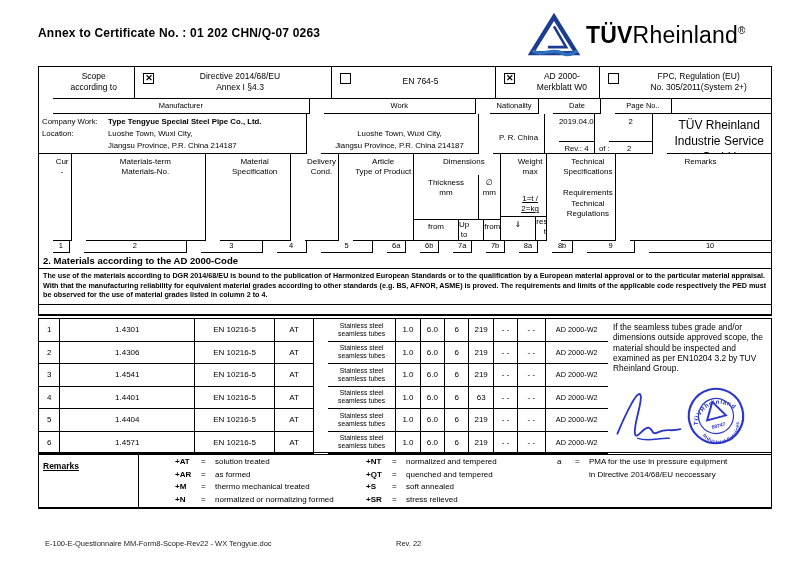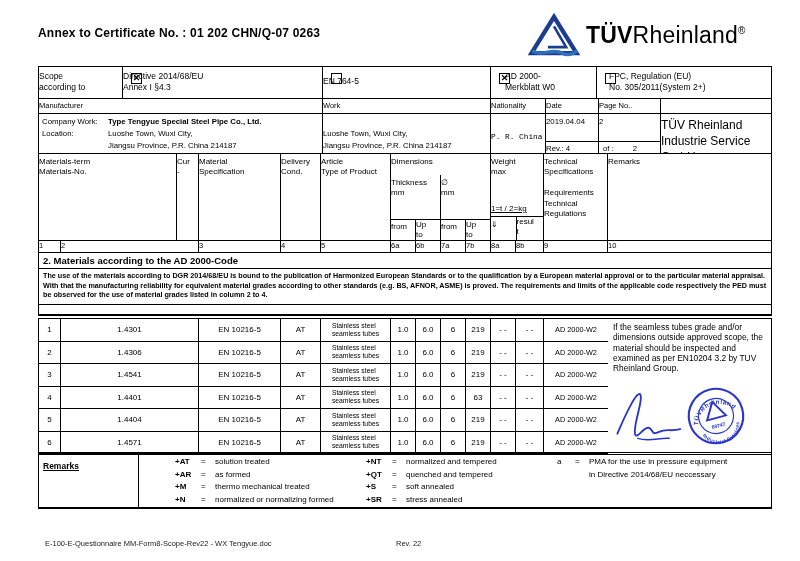--- a/index.html
+++ b/index.html
@@ -8,21 +8,21 @@
   .logo{position:absolute;left:528px;top:12px;display:flex;align-items:center;}
   .logo-text{font-size:23px;letter-spacing:.2px;margin-left:6px;}
   .logo-tuv{font-weight:bold;}
   .logo-reg{font-size:10px;vertical-align:9px;}
 
   .blk{position:absolute;left:38px;width:732px;border:1px solid #000;box-sizing:content-box;}
   .r{display:flex;}
   .c{box-sizing:border-box;border-right:1px solid #000;border-bottom:1px solid #000;overflow:hidden;position:relative;}
   .c:last-child{border-right:none;}
   .pre{white-space:pre-line;}
-  .ctr{}
+  .ctr{text-align:center;margin-left:14px;}
   .flexc{display:flex;align-items:center;justify-content:center;}
 
   
   .w84{width:84px}.w200{width:200px}.w168{width:168px}.w106{width:106px}.w174{width:174px}
   .w284{width:284px}.w55{width:55px}.w53{width:53px}.w62{width:62px}.w110{width:110px}
   .w22{width:22px}.w138{width:138px}.w82{width:82px}.w40{width:40px}.w70{width:70px}
   .w25{width:25px}.w28{width:28px}.w64{width:64px}.w163{width:163px}.w50{width:50px}.w569{width:569px}
   
   .h32{height:32px}.h15{height:15px}.h40{height:40px}.h87{height:87px}.h12{height:12px}
   .h16{height:16px}.h36{height:36px}.h10{height:10px}.h225{height:22.5px}
@@ -106,42 +106,42 @@
         </div>
         <div style="display:flex;line-height:12px;">
           <span style="width:66px;"></span>
           <span>Jiangsu Province, P.R. China 214187</span>
         </div>
       </div>
       <div class="c w168 h40 ctr" style="font-size:7.8px;padding-top:14px;line-height:12px;">
         <div>Luoshe Town, Wuxi City,</div>
         <div>Jiangsu Province, P.R. China 214187</div>
       </div>
-      <div class="c w55 h40 ctr" style="font-size:7.8px;padding-top:19px;font-family:Liberation Mono, monospace;">P. R. China</div>
+      <div class="c w55 h40 ctr" style="font-size:7.8px;padding-top:19px;">P. R. China</div>
       <div class="c w53 h40" style="font-size:7.8px;">
         <div class="sub-divide ctr" style="height:24px;padding-top:3px;">2019.04.04</div>
         <div class="ctr" style="padding-top:2px;">Rev.: 4</div>
       </div>
       <div class="c w62 h40" style="font-size:7.8px;">
         <div class="sub-divide ctr" style="height:24px;padding-top:3px;">2</div>
         <div style="display:flex;padding:2px 4px 0;">
           <span>of :</span>
           <span style="flex:1;text-align:center;">2</span>
         </div>
       </div>
       <div class="c w110 h40 ctr pre" style="font-size:12px;padding-top:3px;line-height:16px;">TÜV Rheinland
 Industrie Service
 GmbH</div>
     </div>
 
     <div class="r h87 mh">
+      <div class="c w22 h87 ctr hd pre">Cur
+-</div>
       <div class="c w138 h87 ctr hd pre">Materials-term
 Materials-No.</div>
-      <div class="c w22 h87 ctr hd pre">Cur
--</div>
       <div class="c w82 h87 ctr hd pre">Material
 Specification</div>
       <div class="c w40 h87 ctr hd pre">Delivery
 Cond.</div>
       <div class="c w70 h87 ctr hd pre">Article
 Type of Product</div>
       <div class="c h87" style="width:100px;">
         <div class="ctr hd" style="height:18px;">Dimensions</div>
         <div style="display:flex;height:44px;">
           <div class="w50 ctr hd pre">Thickness
@@ -379,21 +379,21 @@
               <span>quenched and tempered</span>
             </div>
           <div class="abbr-row">
               <span class="abbr-a">+S</span>
               <span class="abbr-eq">=</span>
               <span>soft annealed</span>
             </div>
           <div class="abbr-row">
               <span class="abbr-a">+SR</span>
               <span class="abbr-eq">=</span>
-              <span>stress annealed</span>
+              <span>stress relieved</span>
             </div>
         </div>
         <div style="position:absolute;left:418px;top:3px;display:flex;font-size:8px;line-height:12.5px;">
           <span style="width:18px;">a</span>
           <span style="width:14px;">=</span>
           <span class="pre" style="width:180px;">PMA for the use in pressure equipment
 in Directive 2014/68/EU neccessary</span>
         </div>
       </div>
     </div>

